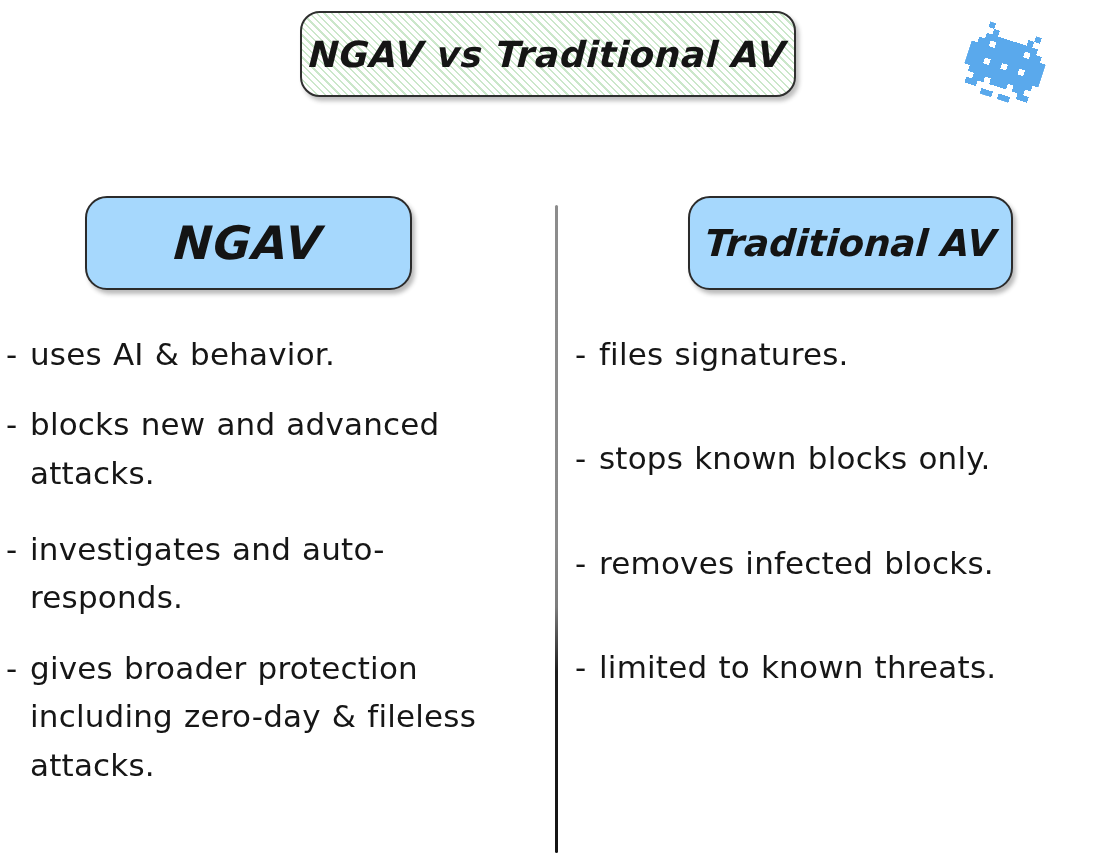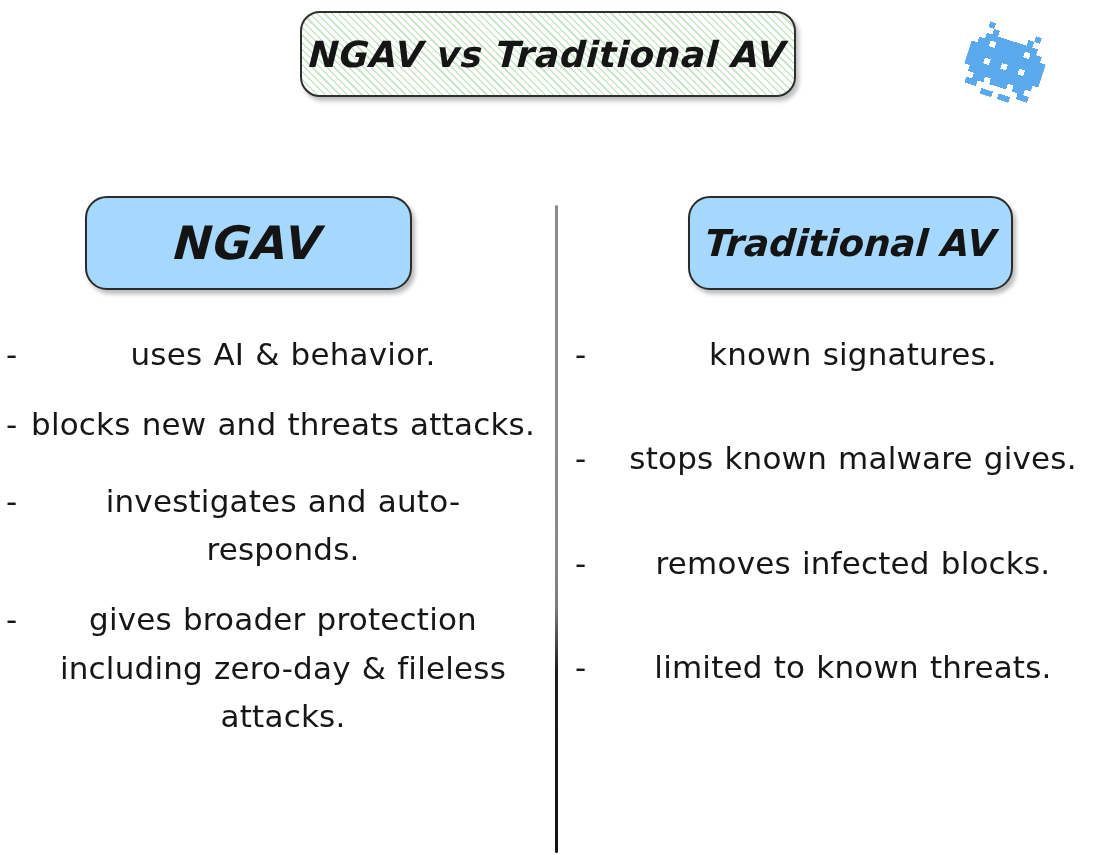--- a/index.html
+++ b/index.html
@@ -132,21 +132,20 @@
     width: 24px;
     color: #161616;
     font-size: 31px;
     line-height: 1.56;
   }
   .bullet-text {
     flex: 1 1 auto;
     line-height: 1.56;
     letter-spacing: 0.2px;
     word-spacing: 1px;
-    text-align: center;
   }
 
   
   #col-left  .bullet { margin-bottom: 22px; }
   #col-right .bullet { margin-bottom: 56px; }
   #col-left  .bullet:last-child,
   #col-right .bullet:last-child { margin-bottom: 0; }
 
   .b-gap-lg { margin-bottom: 28px !important; }
 </style>
@@ -199,40 +198,40 @@
     <span class="hdr-text">Traditional AV</span>
   </div>
 
   <div class="col" id="col-left">
     <div class="bullet">
       <span class="bullet-dash">-</span>
       <span class="bullet-text">uses AI &amp; behavior.</span>
     </div>
     <div class="bullet b-gap-lg">
       <span class="bullet-dash">-</span>
-      <span class="bullet-text">blocks new and threats attacks.</span>
+      <span class="bullet-text">blocks new and advanced attacks.</span>
     </div>
     <div class="bullet">
       <span class="bullet-dash">-</span>
       <span class="bullet-text">investigates and auto-responds.</span>
     </div>
     <div class="bullet">
       <span class="bullet-dash">-</span>
       <span class="bullet-text">gives broader protection including zero-day &amp; fileless attacks.</span>
     </div>
   </div>
 
   <div class="col" id="col-right">
     <div class="bullet">
       <span class="bullet-dash">-</span>
-      <span class="bullet-text">known signatures.</span>
-    </div>
-    <div class="bullet">
-      <span class="bullet-dash">-</span>
-      <span class="bullet-text">stops known malware gives.</span>
+      <span class="bullet-text">files signatures.</span>
+    </div>
+    <div class="bullet">
+      <span class="bullet-dash">-</span>
+      <span class="bullet-text">stops known blocks only.</span>
     </div>
     <div class="bullet">
       <span class="bullet-dash">-</span>
       <span class="bullet-text">removes infected blocks.</span>
     </div>
     <div class="bullet">
       <span class="bullet-dash">-</span>
       <span class="bullet-text">limited to known threats.</span>
     </div>
   </div>

